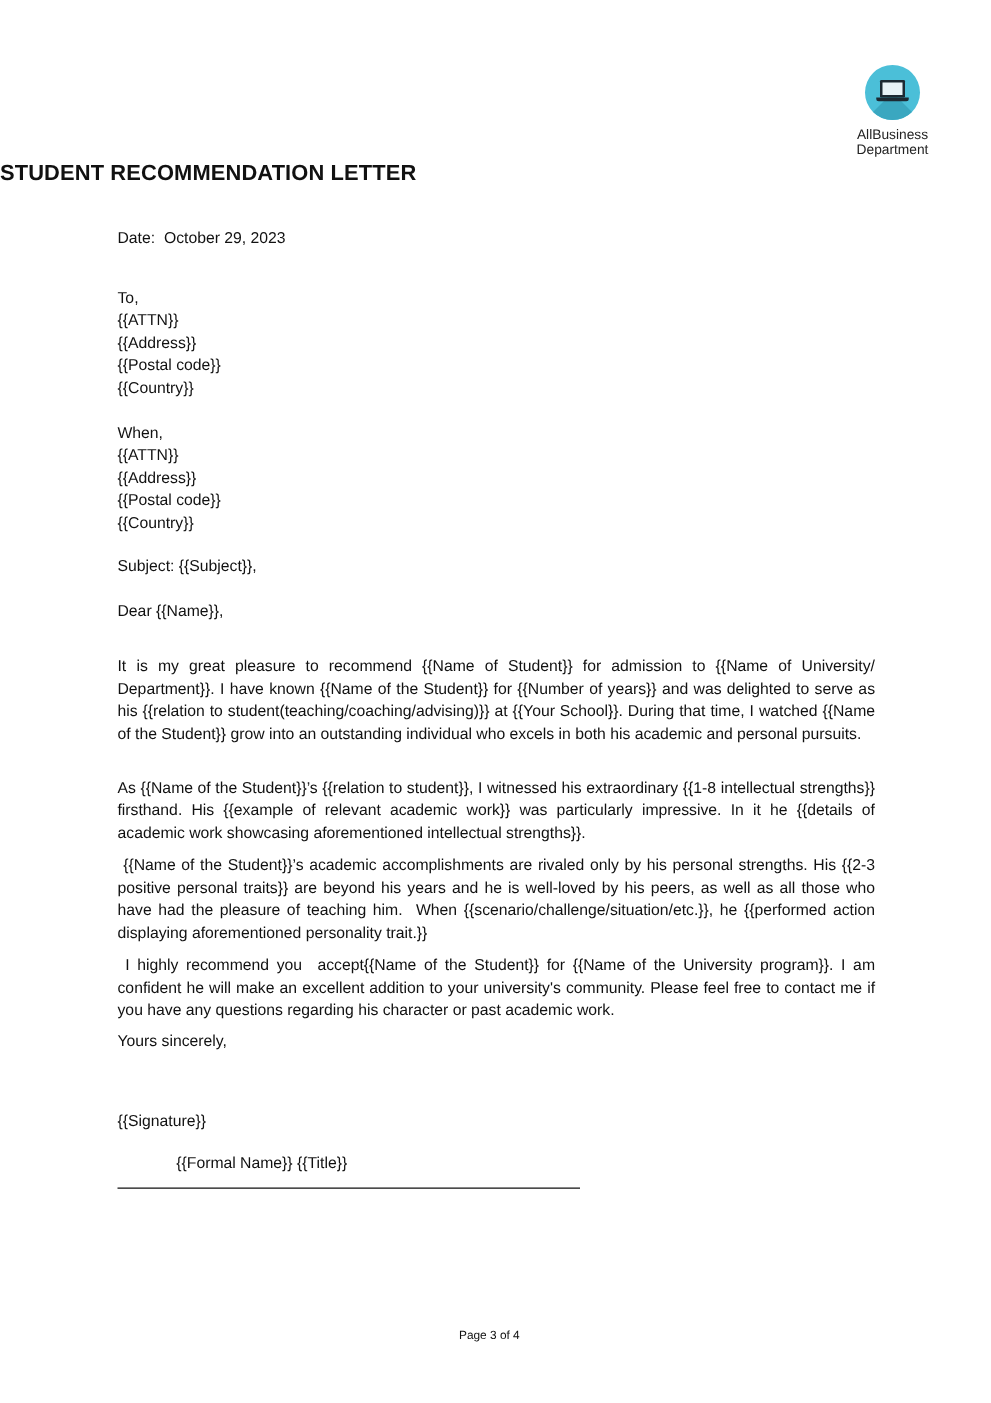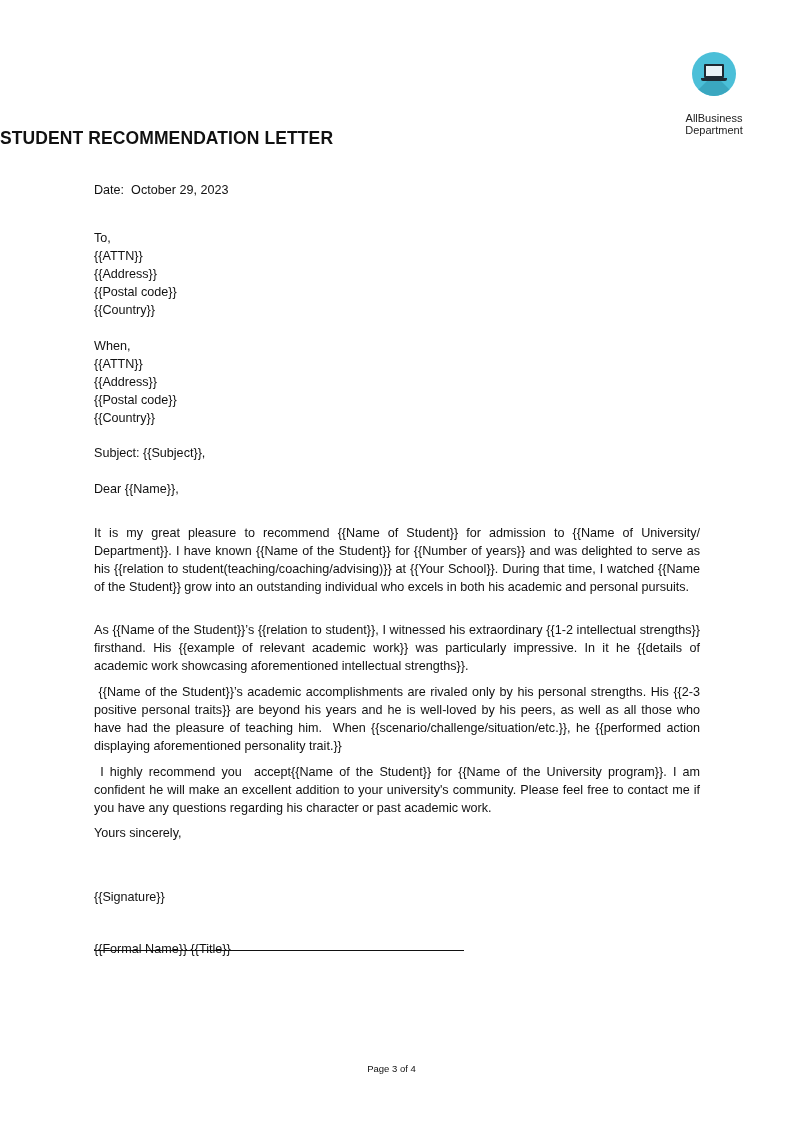--- a/index.html
+++ b/index.html
@@ -8,21 +8,21 @@
   .logo { position: absolute; left: 678px; top: 50px; width: 72px; text-align: center; }
   .logo-circle { width: 44px; height: 44px; border-radius: 50%; background: #4bbfd8;
                  margin: 2px auto 0; position: relative; overflow: hidden; }
   .logo-circle .shadow { position: absolute; left: 22px; top: 22px; width: 40px; height: 40px;
                  background: #3aa7c0; transform: rotate(45deg); transform-origin: 0 0; }
   .laptop-screen { position: absolute; left: 12px; top: 12px; width: 20px; height: 14px;
                    background: #1d2a33; border-radius: 1px; }
   .laptop-screen::after { content: ""; position: absolute; left: 2px; top: 2px; width: 16px; height: 10px;
                    background: #e8f3f7; }
   .laptop-base { position: absolute; left: 9px; top: 26px; width: 26px; height: 3px; background: #1d2a33; border-radius: 0 0 2px 2px; }
-  .logo-text { font-size: 11px; line-height: 12px; color: #222; margin-top: 16px; }
+  .logo-text { font-size: 11px; line-height: 12px; color: #222; margin-top: 6px; }
 
   .title { position: absolute; left: 0; width: 783px; top: 128px; 
            font-weight: bold; font-size: 17.5px; letter-spacing: 0.1px; }
   .text { position: absolute; left: 94px; font-size: 12.6px; line-height: 18px; }
   .block-line { display: block; }
   .para { position: absolute; left: 94px; width: 606px; font-size: 12.6px; line-height: 18px;
           text-align: justify; margin: 0; }
   .sig-line { position: absolute; left: 94px; top: 950px; width: 370px; height: 0; border-top: 1px solid #111; }
   .footer { position: absolute; left: 0; width: 783px; top: 1063px; text-align: center; font-size: 9.5px; }
 </style>
@@ -61,23 +61,23 @@
   <span class="block-line">{{ATTN}}</span>
   <span class="block-line">{{Address}}</span>
   <span class="block-line">{{Postal code}}</span>
   <span class="block-line">{{Country}}</span>
 </div>
 
 <div class="text" style="top:444px;">Subject: {{Subject}},</div>
 <div class="text" style="top:480px;">Dear {{Name}},</div>
 
 <p class="para" style="top:524px;">It is my great pleasure to recommend {{Name of Student}} for admission to {{Name of University/ Department}}. I have known {{Name of the Student}} for {{Number of years}} and was delighted to serve as his {{relation to student(teaching/coaching/advising)}} at {{Your School}}. During that time, I watched {{Name of the Student}} grow into an outstanding individual who excels in both his academic and personal pursuits.</p>
-<p class="para" style="top:621px;">As {{Name of the Student}}’s {{relation to student}}, I witnessed his extraordinary {{1-2 intellectual strengths}} firsthand. His {{example of relevant academic work}} was particularly impressive. In it he {{details of academic work showcasing aforementioned intellectual strengths}}.</p>
+<p class="para" style="top:621px;">As {{Name of the Student}}’s {{relation to student}}, I witnessed his extraordinary {{1-8 intellectual strengths}} firsthand. His {{example of relevant academic work}} was particularly impressive. In it he {{details of academic work showcasing aforementioned intellectual strengths}}.</p>
 <p class="para" style="top:683px; white-space: pre-wrap;"> {{Name of the Student}}’s academic accomplishments are rivaled only by his personal strengths. His {{2-3 positive personal traits}} are beyond his years and he is well-loved by his peers, as well as all those who have had the pleasure of teaching him.  When {{scenario/challenge/situation/etc.}}, he {{performed action displaying aforementioned personality trait.}}</p>
 <p class="para" style="top:763px; white-space: pre-wrap;"> I highly recommend you  accept{{Name of the Student}} for {{Name of the University program}}. I am confident he will make an excellent addition to your university's community. Please feel free to contact me if you have any questions regarding his character or past academic work.</p>
 
 <div class="text" style="top:824px;">Yours sincerely,</div>
 <div class="text" style="top:888px;">{{Signature}}</div>
 
 <div class="sig-line"></div>
-<div class="text" style="top:940px;">{{Formal Name}} {{Title}}</div>
+<div class="text" style="top:921px;margin-left:47px;">{{Formal Name}} {{Title}}</div>
 
 <div class="footer">Page 3 of 4</div>
 
 </body></html>

